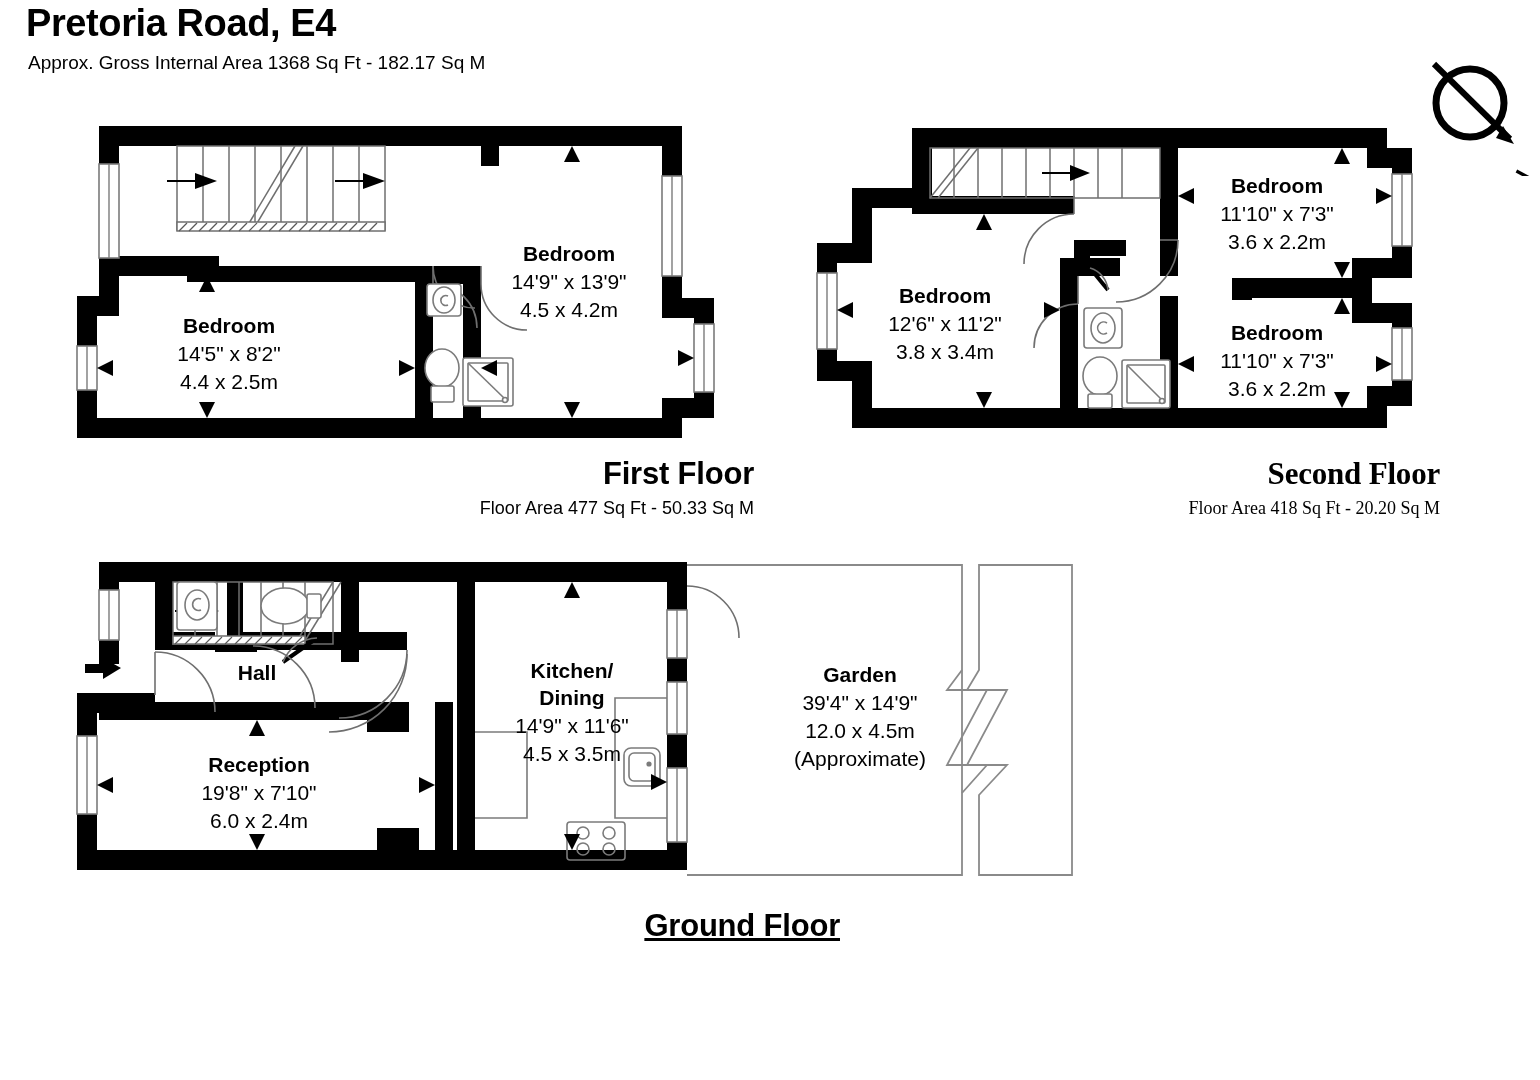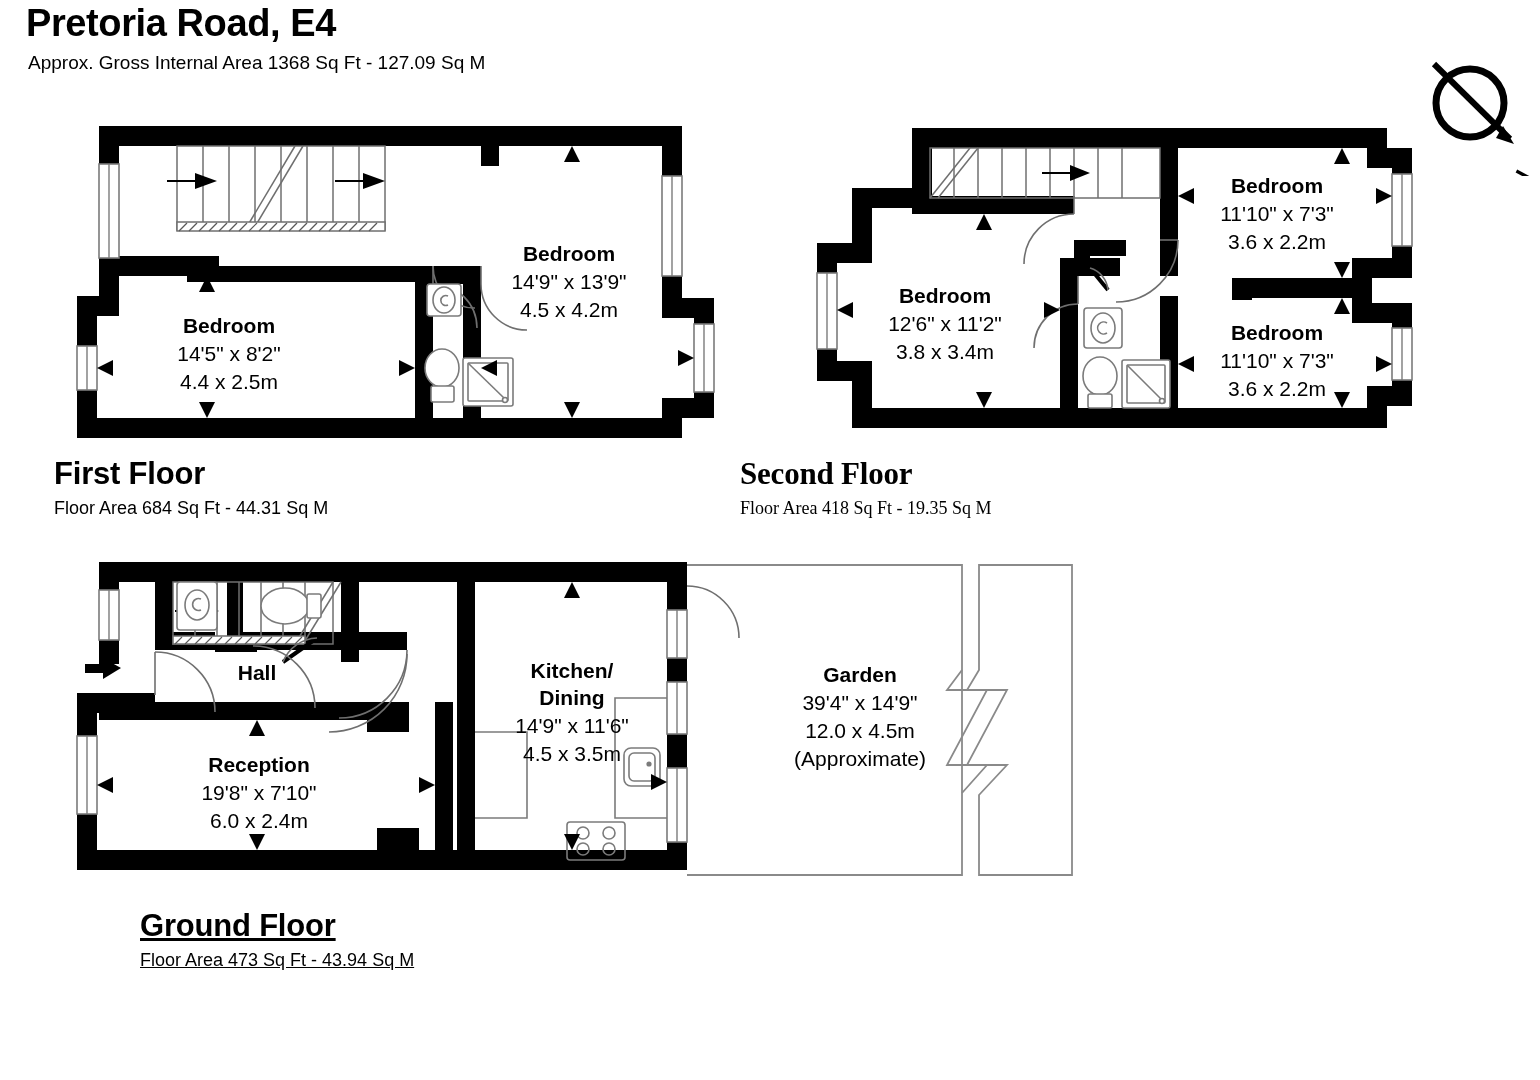--- a/index.html
+++ b/index.html
@@ -43,21 +43,21 @@
     left: 1406px;
     top: 56px;
     width: 130px;
     height: 120px;
   }
   .floorplan-svg {
     position: absolute;
   }
   .floor-caption {
     position: absolute;
-    text-align: left;
+    text-align: right;
     width: 700px;
   }
   .floor-caption .fc-name {
     font-size: 31px;
     font-weight: bold;
     letter-spacing: -0.2px;
     line-height: 1.05;
     white-space: nowrap;
   }
   .floor-caption .fc-area {
@@ -69,21 +69,21 @@
   #cap-first { left: 42px;  top: 458px; }
   #cap-second{ left: 728px; top: 458px; font-family: Liberation Serif, serif; }
   #cap-ground{ left: 128px; top: 910px; text-decoration: underline; }
 </style>
 </head>
 <body>
 
 <div id="root">
 
   <div class="title">Pretoria Road, E4</div>
-  <div class="subtitle">Approx. Gross Internal Area 1368 Sq Ft - 127.09 Sq M</div>
+  <div class="subtitle">Approx. Gross Internal Area 1368 Sq Ft - 182.17 Sq M</div>
 
   <svg class="compass" viewBox="0 0 130 120">
     <circle cx="52" cy="47" r="34" fill="none" stroke="#000" stroke-width="7"></circle>
     <line x1="16" y1="8" x2="92" y2="83" stroke="#000" stroke-width="6"></line>
     <polygon points="96,88 78,82 85,70" fill="#000"></polygon>
     <text x="100" y="112" font-family="'Liberation Sans',sans-serif" font-size="26" font-weight="bold" fill="#000" transform="rotate(118 100 112)">N</text>
   </svg>
 
   <svg class="floorplan-svg" style="left:55px; top:118px;" width="690" height="330" viewBox="0 0 690 330">
     <g fill="#000">
@@ -219,21 +219,21 @@
       <text x="162" y="271" font-size="21">4.4 x 2.5m</text>
 
       <text x="502" y="143" font-size="21" font-weight="bold">Bedroom</text>
       <text x="502" y="171" font-size="21">14'9" x 13'9"</text>
       <text x="502" y="199" font-size="21">4.5 x 4.2m</text>
     </g>
   </svg>
 
   <div class="floor-caption" id="cap-first">
     <div class="fc-name">First Floor</div>
-    <div class="fc-area">Floor Area 684 Sq Ft - 44.31 Sq M</div>
+    <div class="fc-area">Floor Area 477 Sq Ft - 50.33 Sq M</div>
   </div>
 
   <svg class="floorplan-svg" style="left:800px; top:118px;" width="620" height="330" viewBox="0 0 620 330">
     <g fill="#000">
 
       <rect x="100" y="10" width="475" height="20"></rect>
 
       <rect x="555" y="10" width="20" height="32"></rect>
       <rect x="555" y="30" width="45" height="20"></rect>
       <rect x="580" y="30" width="20" height="32"></rect>
@@ -349,21 +349,21 @@
       <text x="465" y="131" font-size="21">3.6 x 2.2m</text>
 
       <text x="465" y="222" font-size="21" font-weight="bold">Bedroom</text>
       <text x="465" y="250" font-size="21">11'10" x 7'3"</text>
       <text x="465" y="278" font-size="21">3.6 x 2.2m</text>
     </g>
   </svg>
 
   <div class="floor-caption" id="cap-second">
     <div class="fc-name">Second Floor</div>
-    <div class="fc-area">Floor Area 418 Sq Ft - 19.35 Sq M</div>
+    <div class="fc-area">Floor Area 418 Sq Ft - 20.20 Sq M</div>
   </div>
 
   <svg class="floorplan-svg" style="left:55px; top:550px;" width="1010" height="335" viewBox="0 0 1010 335">
 
     <g fill="none" stroke="#8a8a8a" stroke-width="1.8">
       <path d="M 620,15 L 895,15 L 895,325 L 620,325"></path>
       <path d="M 912,15 L 1005,15 L 1005,325 L 912,325 L 912,245 L 940,215 L 900,215 L 940,140 L 900,140 L 912,120 Z"></path>
       <path d="M 895,120 L 880,140 L 920,140 L 880,215 L 920,215 L 895,243"></path>
     </g>
 
@@ -517,16 +517,15 @@
 
       <text x="793" y="132" font-size="21" font-weight="bold">Garden</text>
       <text x="793" y="160" font-size="21">39'4" x 14'9"</text>
       <text x="793" y="188" font-size="21">12.0 x 4.5m</text>
       <text x="793" y="216" font-size="21">(Approximate)</text>
     </g>
   </svg>
 
   <div class="floor-caption" id="cap-ground">
     <div class="fc-name">Ground Floor</div>
-    <div class="fc-area">Floor Area 473 Sq Ft - 43.94 Sq M</div>
   </div>
 
 </div>
 
 </body></html>

